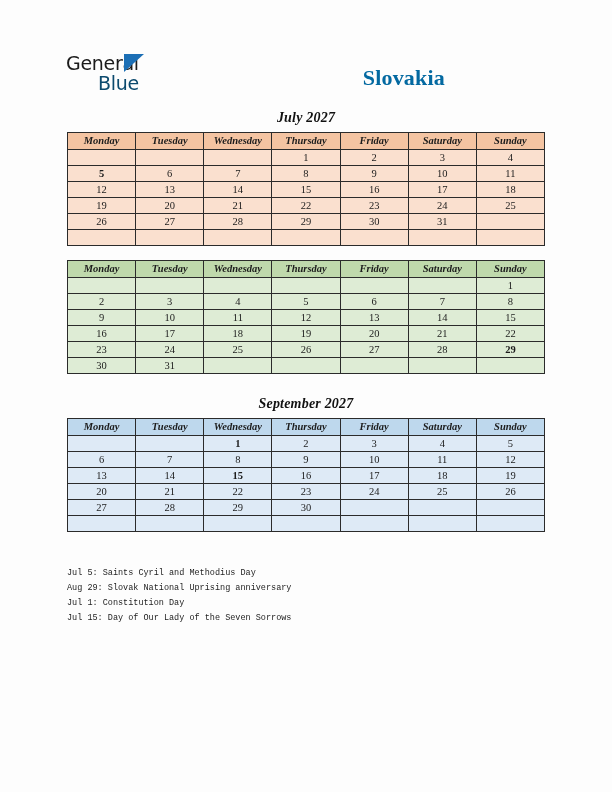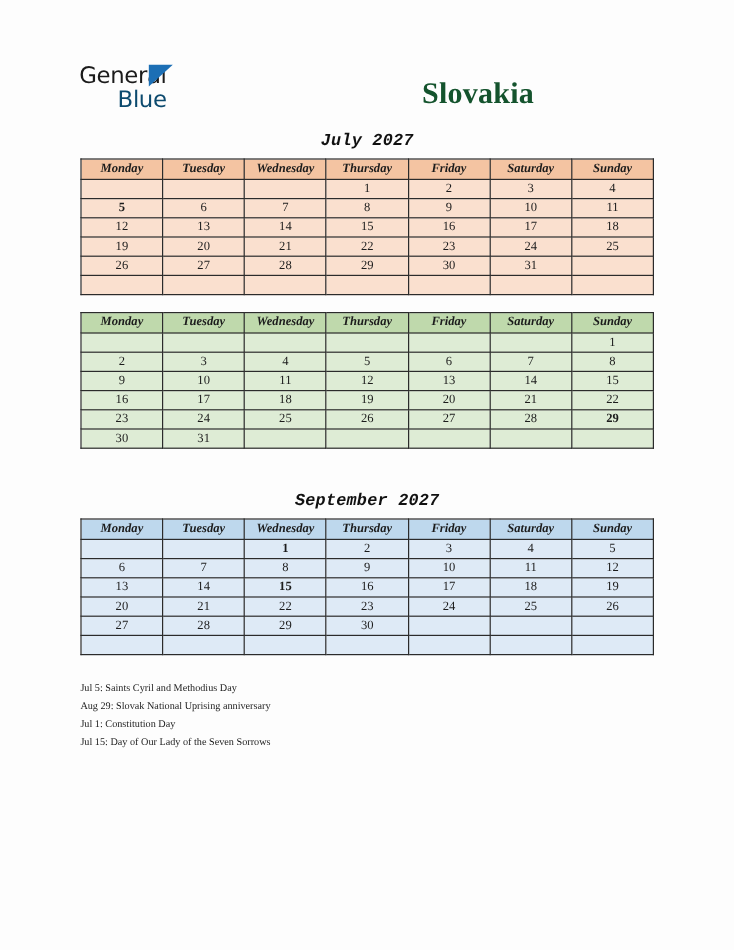--- a/index.html
+++ b/index.html
@@ -62,40 +62,40 @@
     color: #0c4a6e;
     line-height: 22px;
     white-space: nowrap;
   }
 
   .country-title {
     position: absolute;
     right: 66px;
     top: 65px;
     font-family: "Liberation Serif", serif;
-    font-size: 25px;
+    font-size: 22px;
     font-weight: bold;
-    color: #14532d;
+    color: #0369a1;
     letter-spacing: 0.2px;
     white-space: nowrap;
   }
 
   
   .month-block {
     position: absolute;
     left: 67px;
     width: 478px;
   }
   #month-0 { top: 110px; }
   #month-1 { top: 260px; }
-  #month-2 { top: 410px; }
+  #month-2 { top: 396px; }
 
   .month-title {
     text-align: center;
-    font-family: Liberation Mono, monospace;
+    font-family: Liberation Serif, serif;
     font-size: 14px;
     font-weight: bold;
     font-style: italic;
     color: #111111;
     margin: 0 0 6px 0;
     line-height: 16px;
     letter-spacing: 0.2px;
   }
 
   table.cal {
@@ -139,21 +139,21 @@
   #month-2 table.cal td { background: #deeaf6; }
 
   
   .holiday-list {
     position: absolute;
     left: 67px;
     top: 566px;
     width: 470px;
   }
   .holiday-list .hol-item {
-    font-family: Liberation Serif, serif;
+    font-family: Liberation Mono, monospace;
     font-size: 8.5px;
     color: #1d1d1d;
     line-height: 15px;
     white-space: nowrap;
   }
 </style>
 </head>
 <body>
 
 <div class="page-header">

